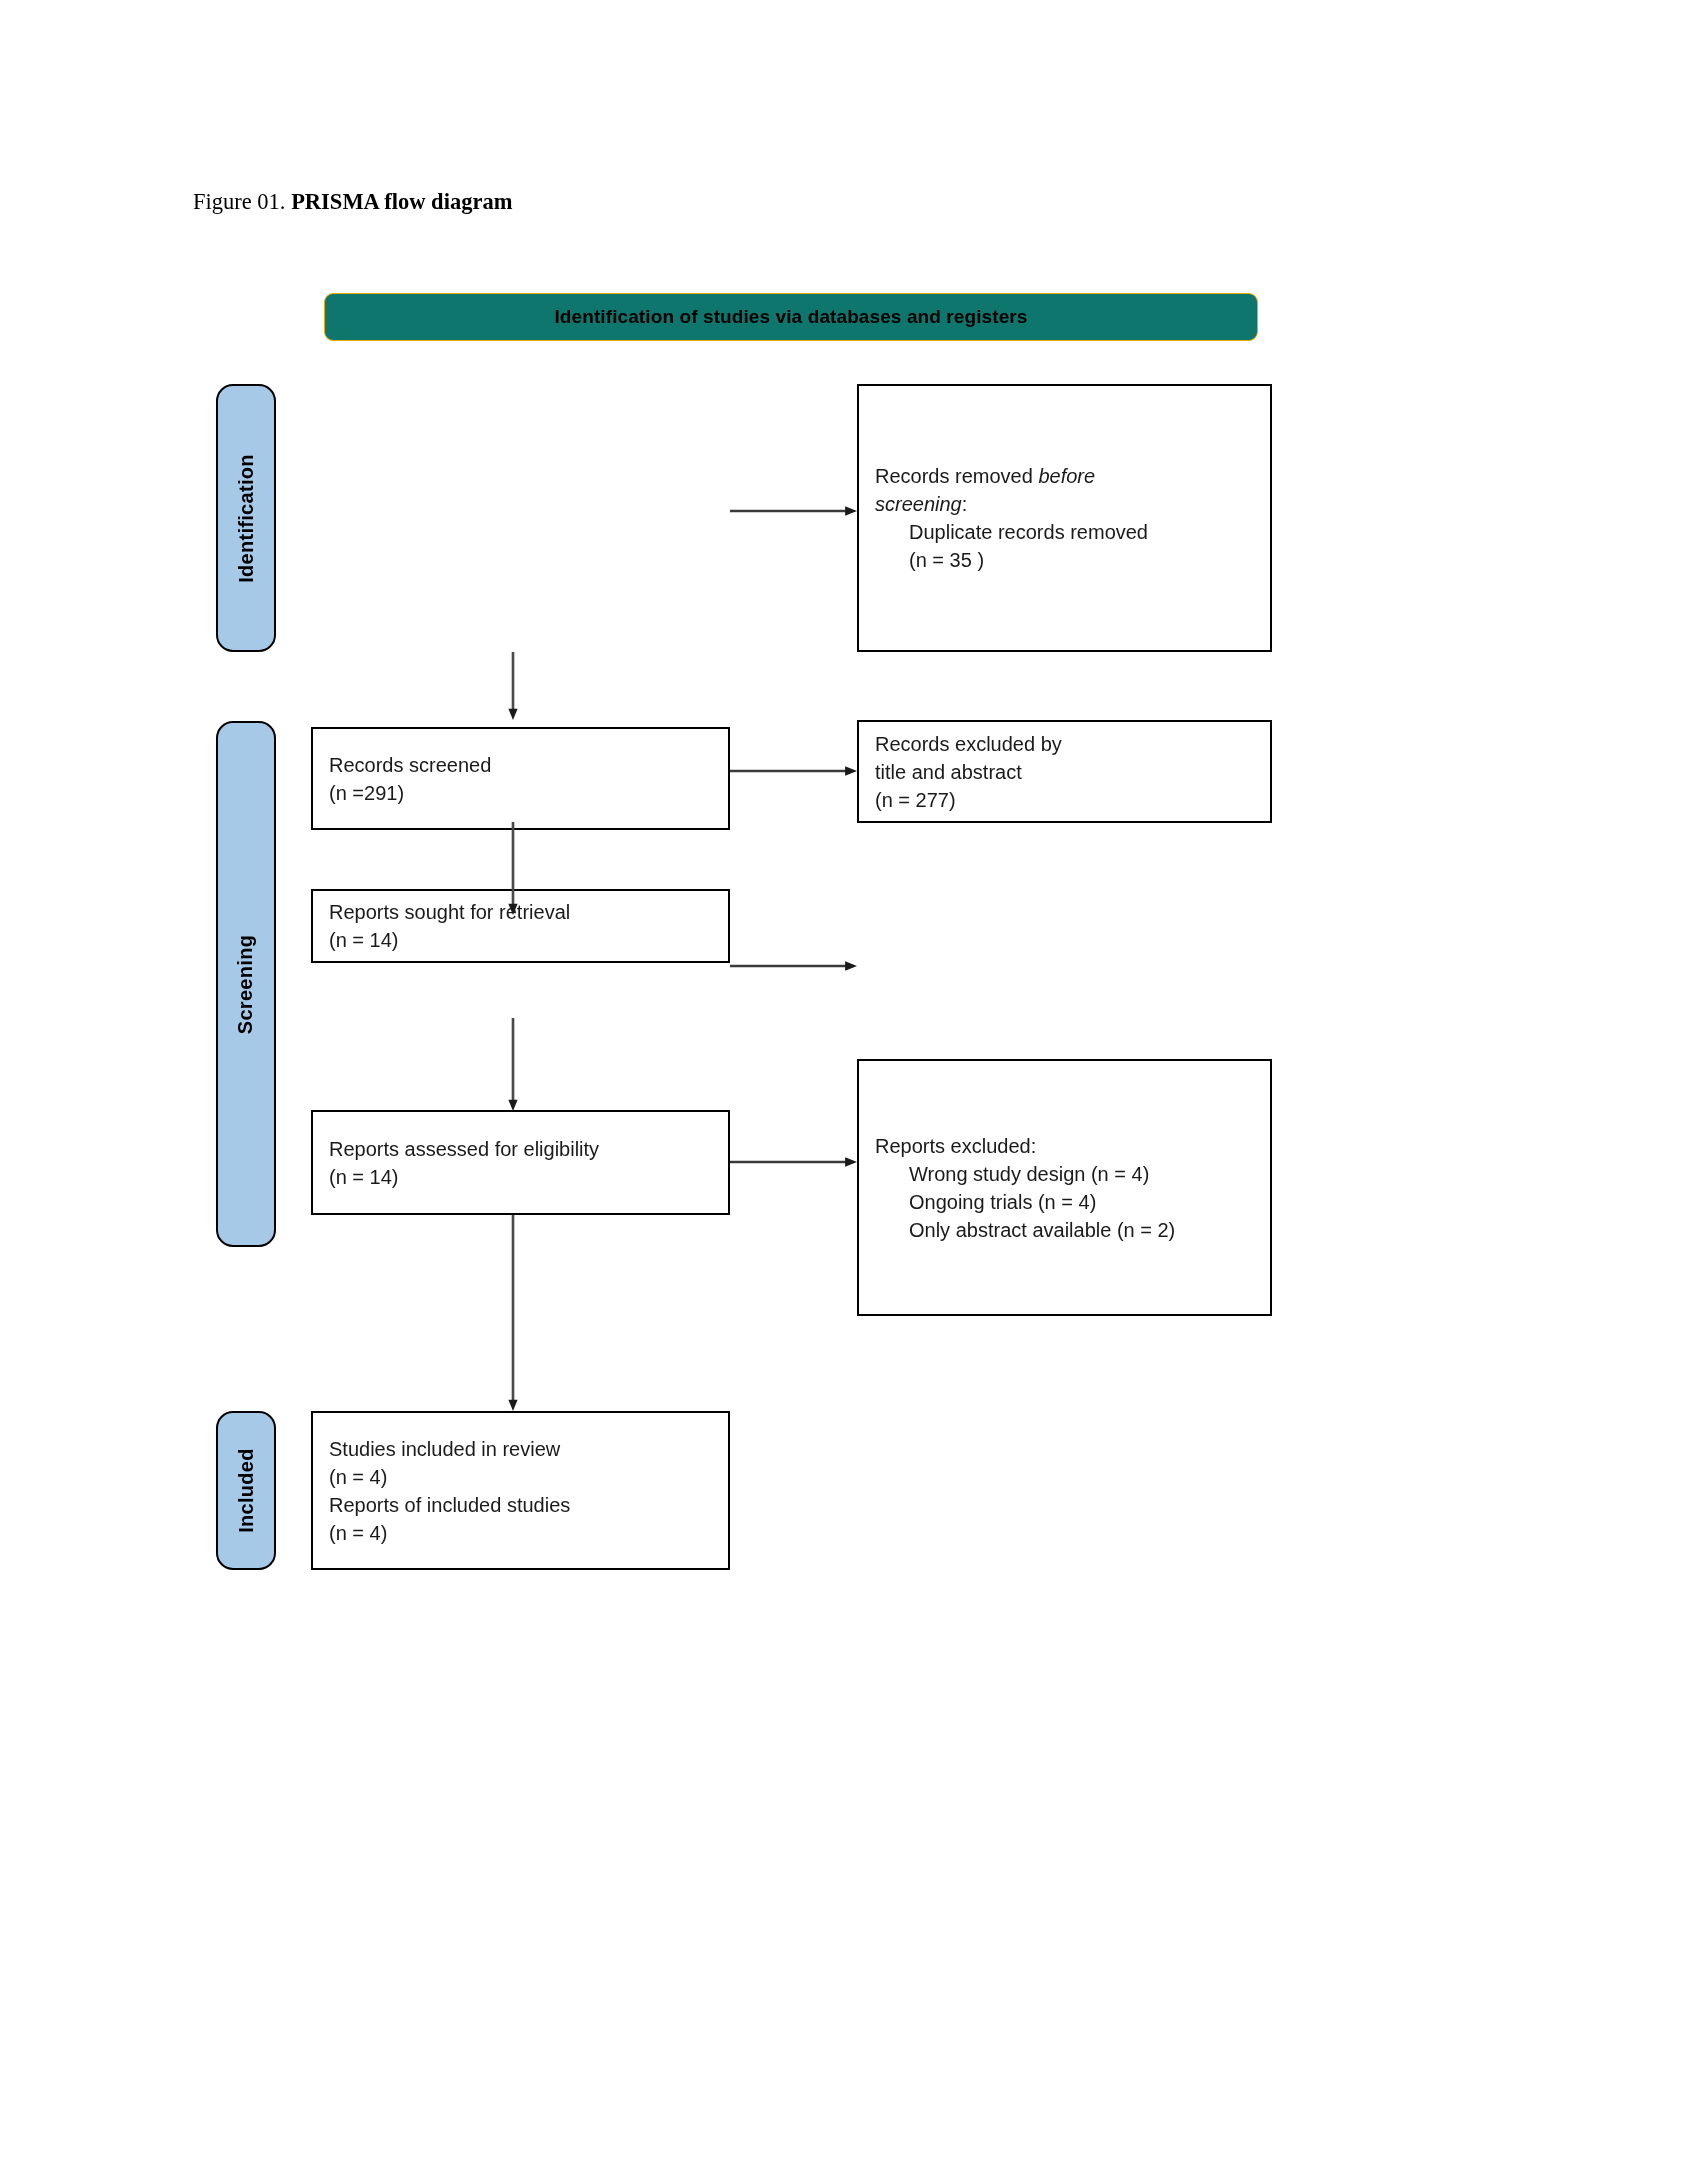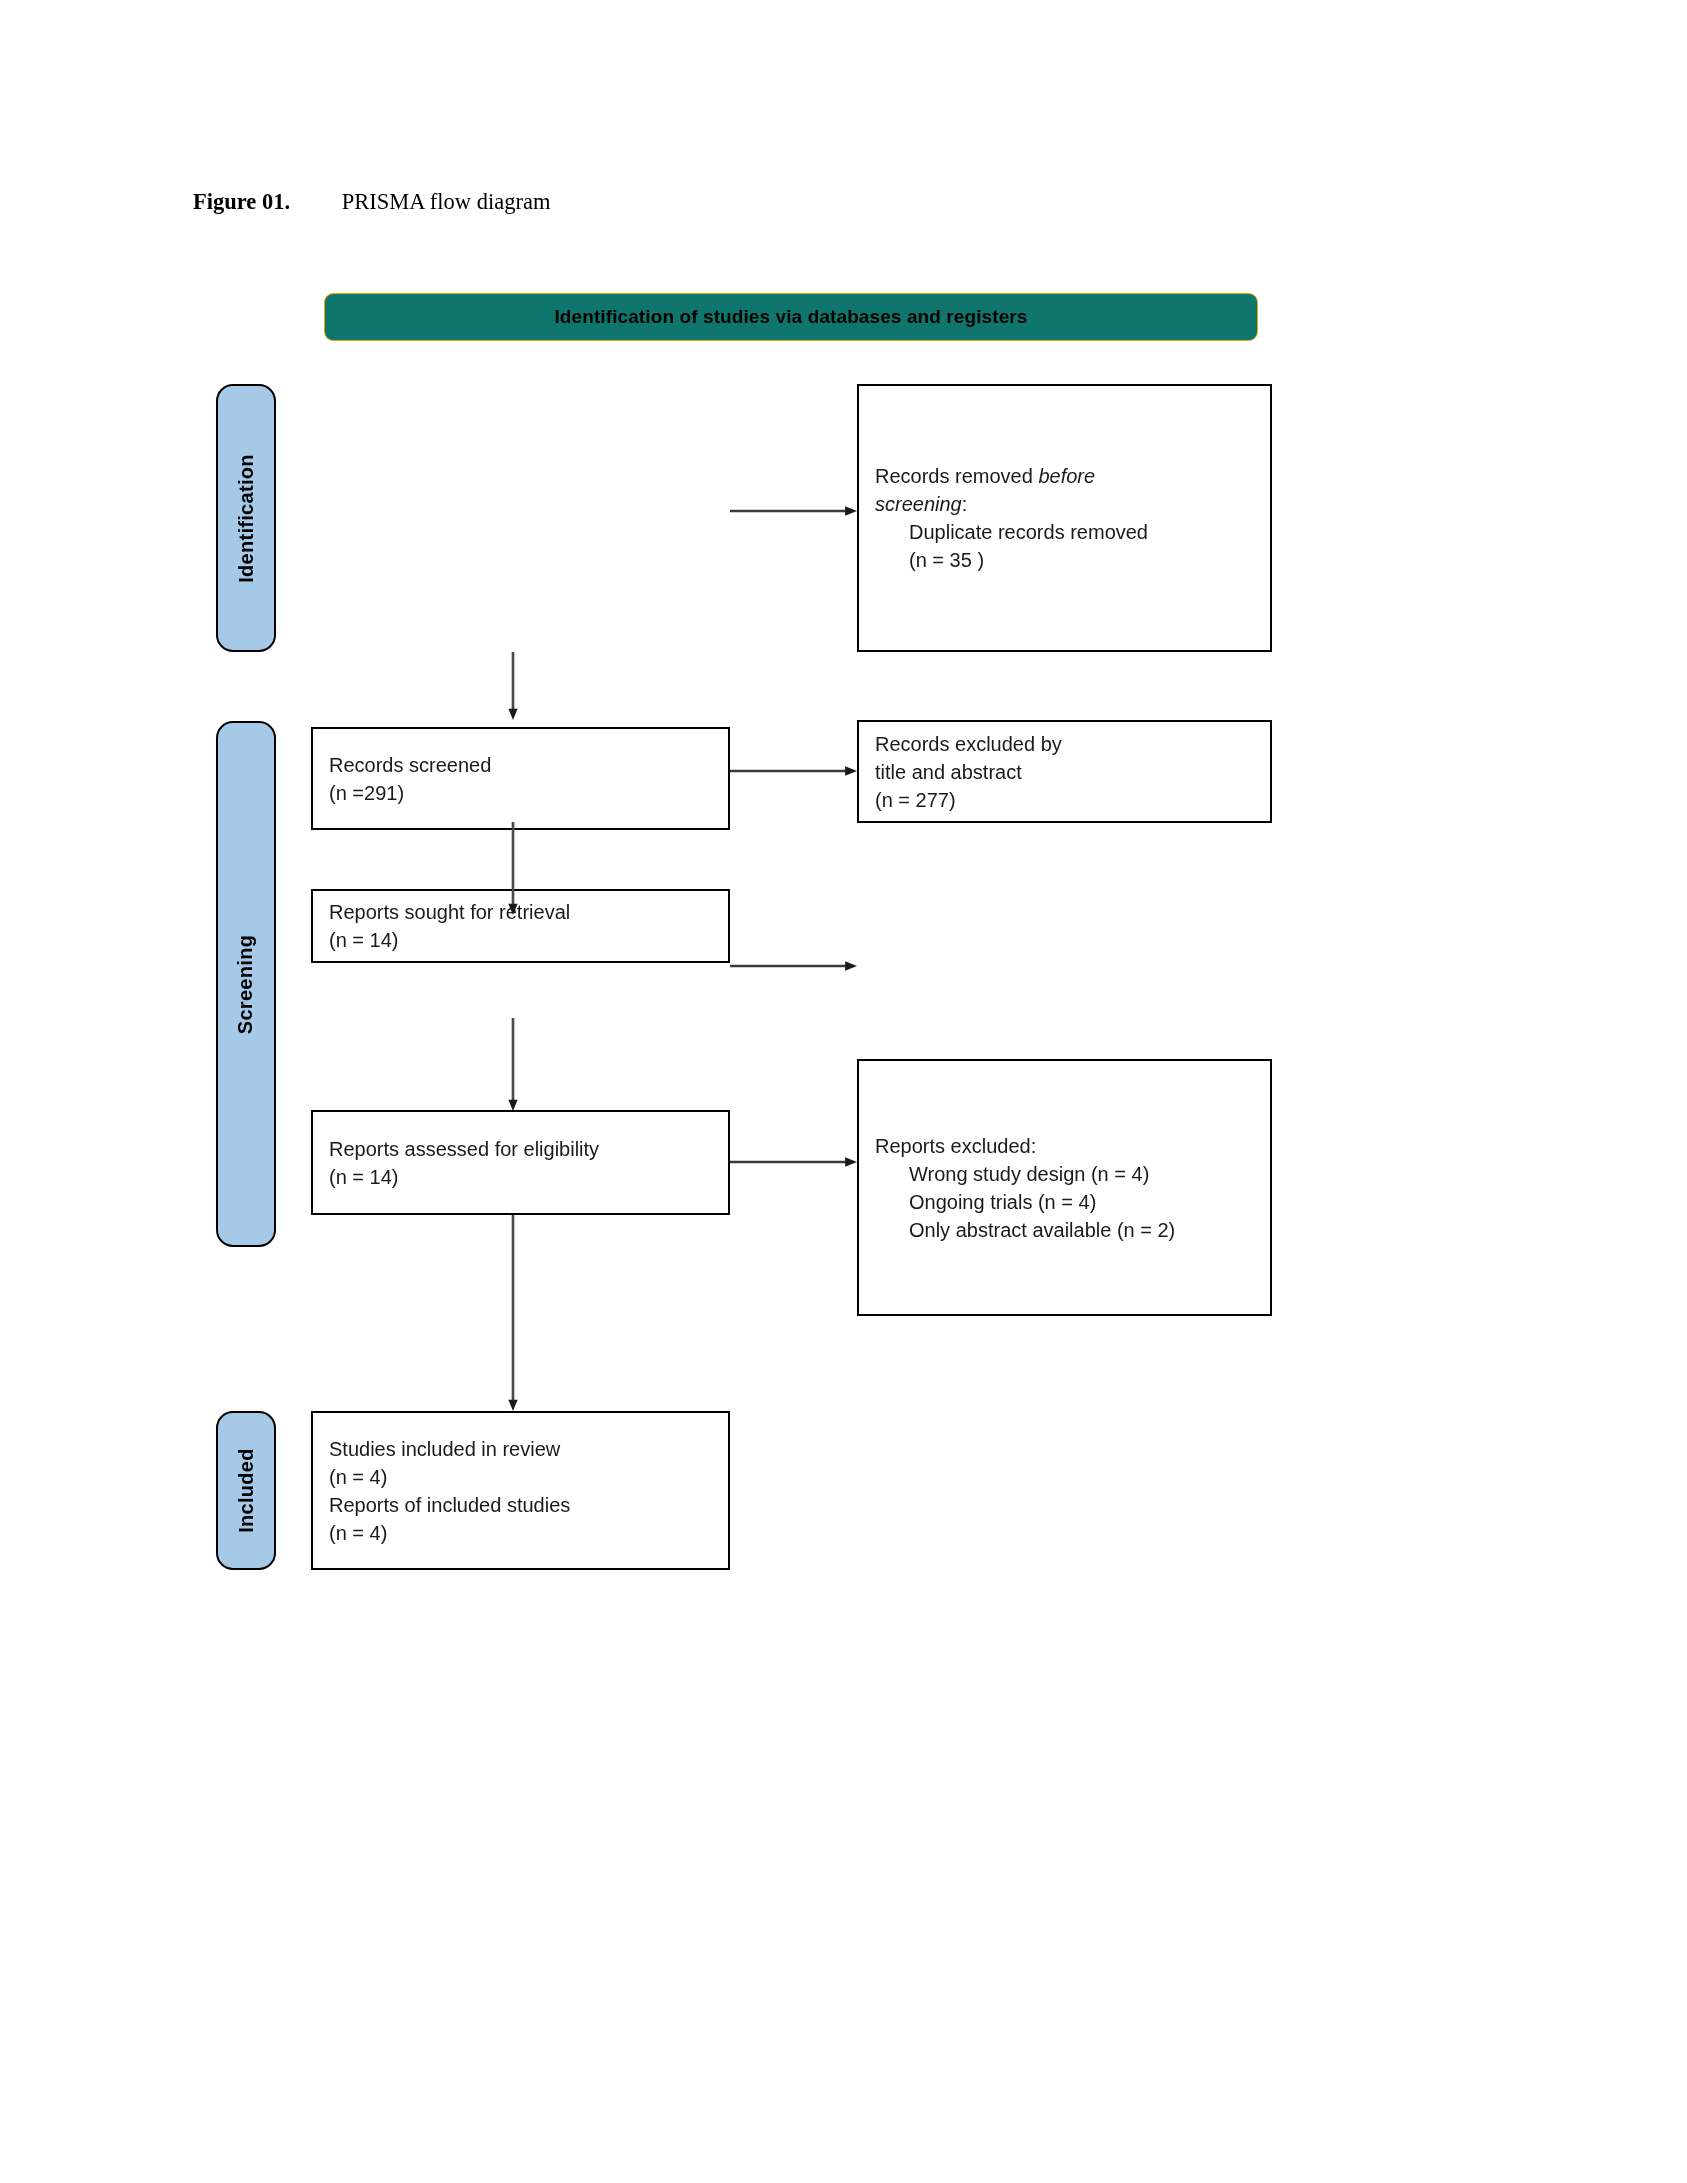--- a/index.html
+++ b/index.html
@@ -19,25 +19,24 @@
   #figure-caption {
     position: absolute;
     left: 193px;
     top: 189px;
     font-family: "Liberation Serif", serif;
     font-size: 22.5px;
     color: #000000;
     white-space: nowrap;
   }
   #figure-caption .cap-label {
+    font-weight: normal;
+  }
+  #figure-caption .cap-text {
     font-weight: bold;
-  }
-  #figure-caption .cap-text {
-    font-weight: normal;
-    margin-left: 46px;
   }
 
   
   #prisma-diagram {
     position: absolute;
     left: 0;
     top: 0;
     width: 1687px;
     height: 2183px;
   }

